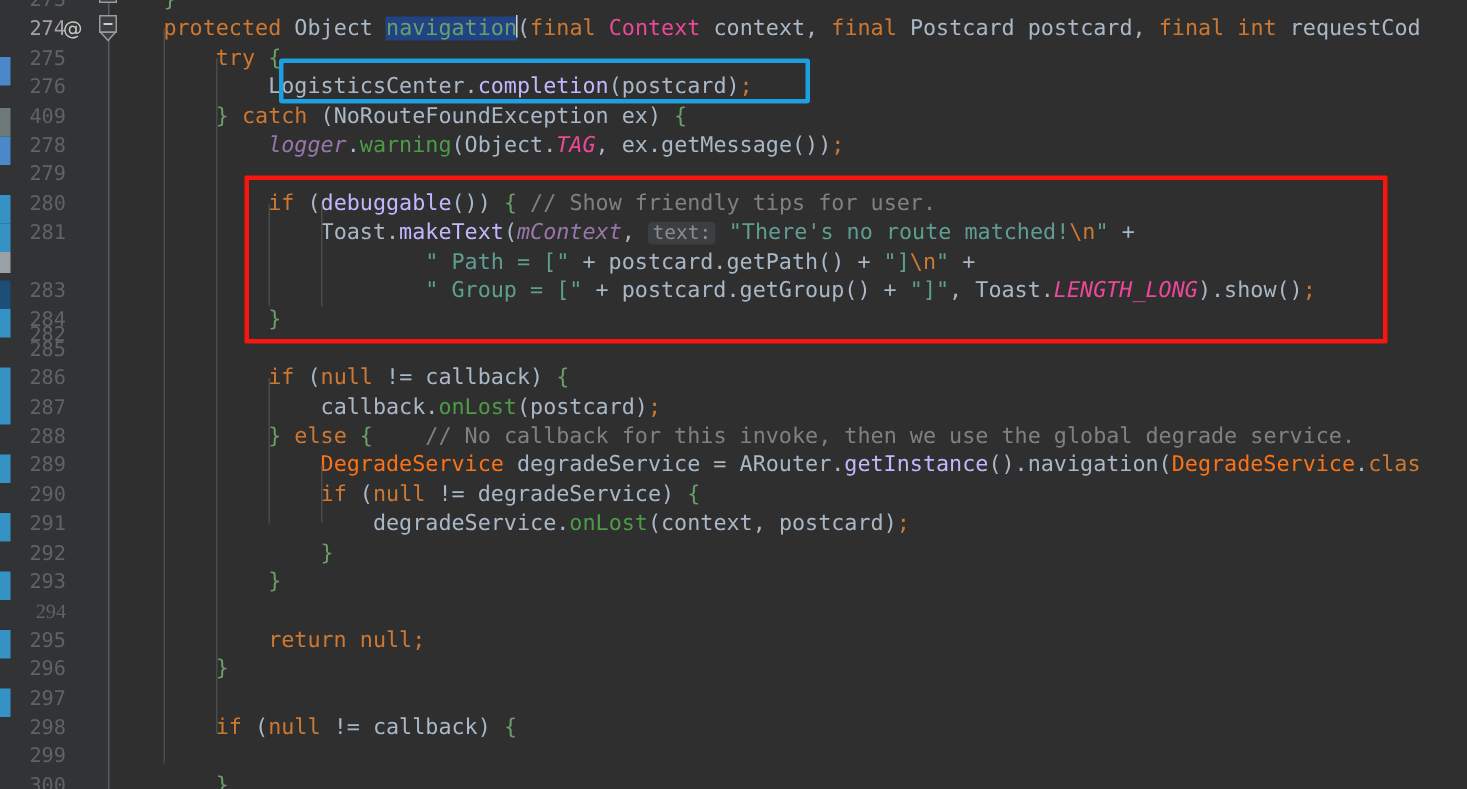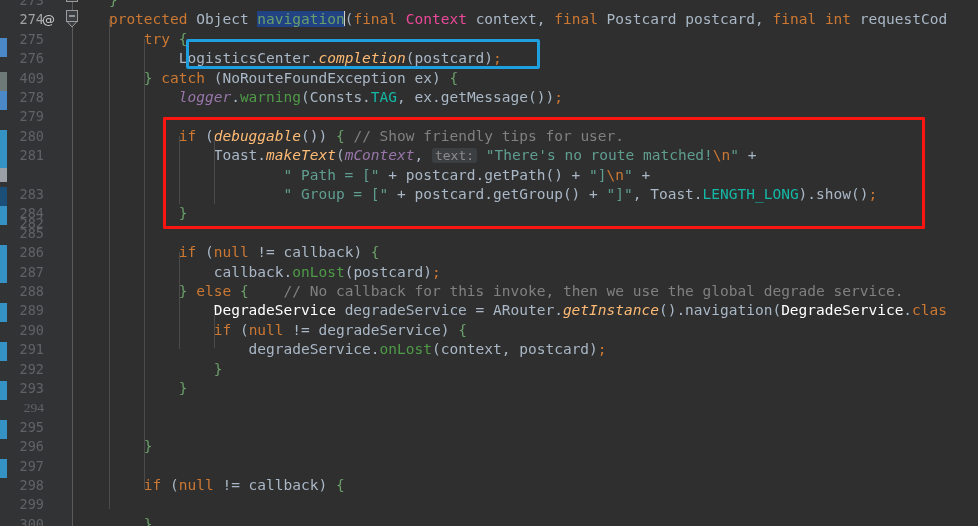--- a/index.html
+++ b/index.html
@@ -102,23 +102,23 @@
 
   
   .kw   { color: #cc7832; }
   .typ  { color: #ec4899; }
   .fld  { color: #9876aa; font-style: italic; }
   .mthc { color: #4e9a47; }
   .strg { color: #5f9e8f; }
   .esc  { color: #cc7832; }
   .cmt  { color: #808080; }
   .pln  { color: #a9b7c6; }
-  .stat { color: #14b8a6; }
-  .statd{ color: #fdba74; font-style: italic; }
-  .annY { color: #ffffff; }
+  .stat { color: #ec4899; font-style: italic; }
+  .statd{ color: #c4b5fd; }
+  .annY { color: #f97316; }
   .semi { color: #cc7832; }
   .sel  { background: #214283; color: #6a9f6a; }
   .green{ color: #6a9f6a; }
 
   
   .hint {
     background: #3c3f41;
     color: #8c8c8c;
     border-radius: 3px;
     padding: 0 3px;
@@ -157,37 +157,38 @@
 <div id="editor">
 
   <div class="line-hl" style="top:9.6px;"></div>
 
   <div class="code" id="code-area">
       <div class="line" style="top: -9px;"><span class="pln">    </span><span class="green">}</span></div>
       <div class="line" style="top: 10.4px;"><span class="pln">    </span><span class="kw">protected</span><span class="pln"> </span><span class="pln">Object</span><span class="pln"> </span><span class="sel">navigation</span><span class="caret"></span><span class="pln">(</span><span class="kw">final</span><span class="pln"> </span><span class="typ">Context</span><span class="pln"> context, </span><span class="kw">final</span><span class="pln"> </span><span class="pln">Postcard</span><span class="pln"> postcard, </span><span class="kw">final</span><span class="pln"> </span><span class="kw">int</span><span class="pln"> requestCod</span></div>
       <div class="line" style="top: 29.8px;"><span class="pln">        </span><span class="kw">try</span><span class="pln"> </span><span class="green">{</span></div>
       <div class="line" style="top: 49.2px;"><span class="pln">            </span><span class="pln">LogisticsCenter</span><span class="pln">.</span><span class="statd">completion</span><span class="pln">(postcard)</span><span class="semi">;</span></div>
       <div class="line" style="top: 68.6px;"><span class="pln">        </span><span class="green">}</span><span class="pln"> </span><span class="kw">catch</span><span class="pln"> </span><span class="pln">(NoRouteFoundException ex) </span><span class="green">{</span></div>
-      <div class="line" style="top: 88px;"><span class="pln">            </span><span class="fld">logger</span><span class="pln">.</span><span class="mthc">warning</span><span class="pln">(Consts.</span><span class="stat">TAG</span><span class="pln">, ex.getMessage())</span><span class="semi">;</span></div>
+      <div class="line" style="top: 88px;"><span class="pln">            </span><span class="fld">logger</span><span class="pln">.</span><span class="mthc">warning</span><span class="pln">(Object.</span><span class="stat">TAG</span><span class="pln">, ex.getMessage())</span><span class="semi">;</span></div>
       <div class="line" style="top: 107.4px;"></div>
       <div class="line" style="top: 126.8px;"><span class="pln">            </span><span class="kw">if</span><span class="pln"> (</span><span class="statd">debuggable</span><span class="pln">()) </span><span class="green">{</span><span class="pln"> </span><span class="cmt">// Show friendly tips for user.</span></div>
       <div class="line" style="top: 146.2px;"><span class="pln">                </span><span class="pln">Toast</span><span class="pln">.</span><span class="statd">makeText</span><span class="pln">(</span><span class="fld">mContext</span><span class="pln">, </span><span class="hint">text:</span><span class="pln"> </span><span class="strg">"There's no route matched!</span><span class="esc">\n</span><span class="strg">"</span><span class="pln"> +</span></div>
       <div class="line" style="top: 165.6px;"><span class="pln">                        </span><span class="strg">" Path = ["</span><span class="pln"> + postcard.getPath() + </span><span class="strg">"]</span><span class="esc">\n</span><span class="strg">"</span><span class="pln"> +</span></div>
       <div class="line" style="top: 185px;"><span class="pln">                        </span><span class="strg">" Group = ["</span><span class="pln"> + postcard.getGroup() + </span><span class="strg">"]"</span><span class="pln">, Toast.</span><span class="stat">LENGTH_LONG</span><span class="pln">).show()</span><span class="semi">;</span></div>
       <div class="line" style="top: 204.4px;"><span class="pln">            </span><span class="green">}</span></div>
       <div class="line" style="top: 223.8px;"></div>
       <div class="line" style="top: 243.2px;"><span class="pln">            </span><span class="kw">if</span><span class="pln"> (</span><span class="kw">null</span><span class="pln"> != callback) </span><span class="green">{</span></div>
       <div class="line" style="top: 262.6px;"><span class="pln">                </span><span class="pln">callback.</span><span class="mthc">onLost</span><span class="pln">(postcard)</span><span class="semi">;</span></div>
       <div class="line" style="top: 282px;"><span class="pln">            </span><span class="green">}</span><span class="pln"> </span><span class="kw">else</span><span class="pln"> </span><span class="green">{</span><span class="pln">    </span><span class="cmt">// No callback for this invoke, then we use the global degrade service.</span></div>
       <div class="line" style="top: 301.4px;"><span class="pln">                </span><span class="annY">DegradeService</span><span class="pln"> degradeService = ARouter.</span><span class="statd">getInstance</span><span class="pln">().navigation(</span><span class="annY">DegradeService</span><span class="pln">.</span><span class="kw">clas</span></div>
       <div class="line" style="top: 320.8px;"><span class="pln">                </span><span class="kw">if</span><span class="pln"> (</span><span class="kw">null</span><span class="pln"> != degradeService) </span><span class="green">{</span></div>
       <div class="line" style="top: 340.2px;"><span class="pln">                    </span><span class="pln">degradeService.</span><span class="mthc">onLost</span><span class="pln">(context, postcard)</span><span class="semi">;</span></div>
       <div class="line" style="top: 359.6px;"><span class="pln">                </span><span class="green">}</span></div>
       <div class="line" style="top: 379px;"><span class="pln">            </span><span class="green">}</span></div>
       <div class="line" style="top: 398.4px;"></div>
+      <div class="line" style="top: 417.8px;"><span class="pln">            </span><span class="kw">return</span><span class="pln"> </span><span class="kw">null</span><span class="semi">;</span></div>
       <div class="line" style="top: 437.2px;"><span class="pln">        </span><span class="green">}</span></div>
       <div class="line" style="top: 456.6px;"></div>
       <div class="line" style="top: 476px;"><span class="pln">        </span><span class="kw">if</span><span class="pln"> (</span><span class="kw">null</span><span class="pln"> != callback) </span><span class="green">{</span></div>
       <div class="line" style="top: 514.8px;"><span class="pln">        </span><span class="green">}</span></div>
       <div class="line" style="top: 534.2px;"></div>
     </div>
 
   <div id="guides">
       <div class="indent-guide" style="left: 109px; top: 19px; height: 490px;"></div>
       <div class="indent-guide" style="left: 144px; top: 39px; height: 450px;"></div>

